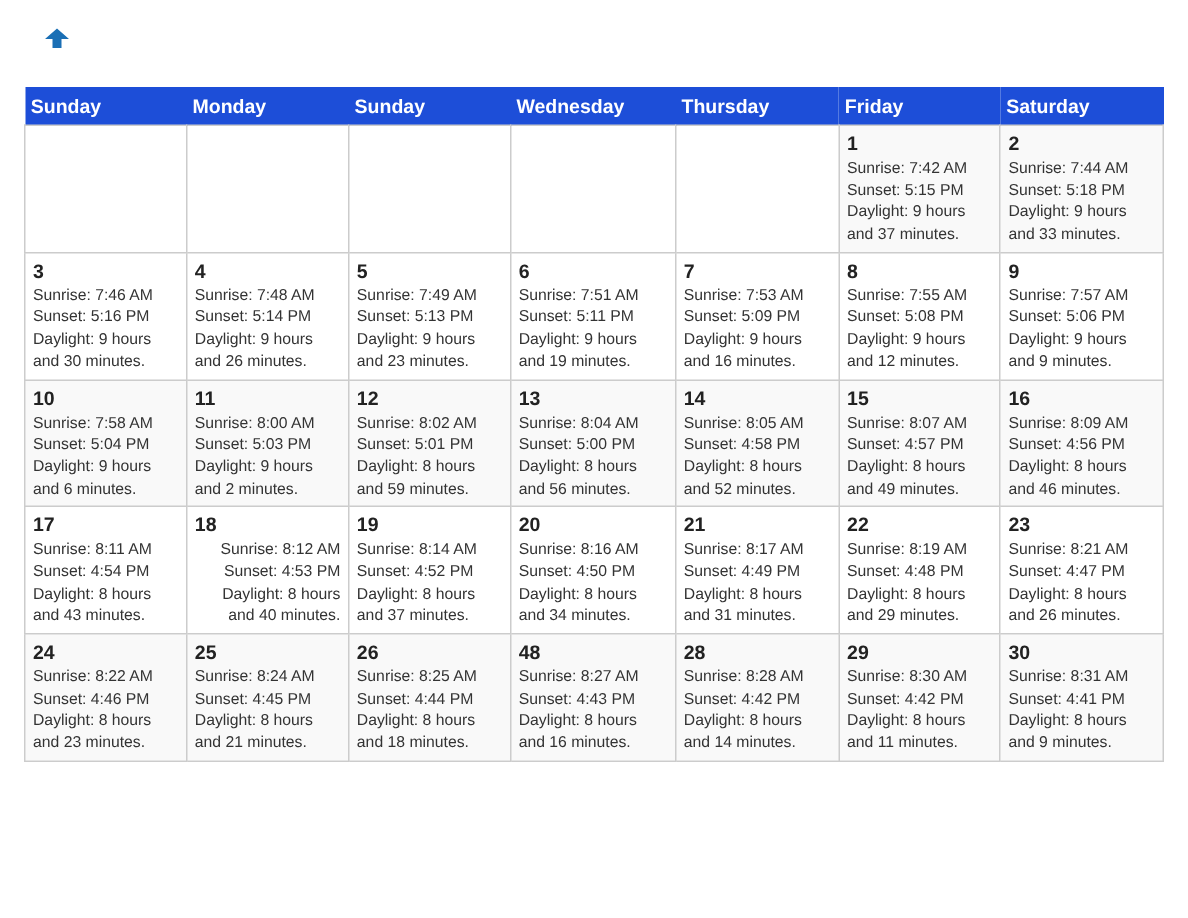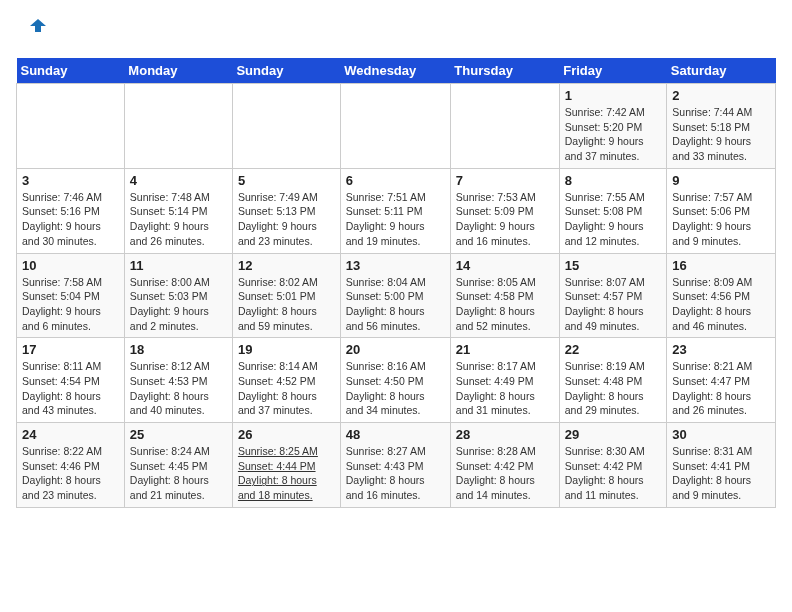--- a/index.html
+++ b/index.html
@@ -113,21 +113,21 @@
   <tbody id="calendar-body">
   <tr>
         <td class="empty-cell"></td>
         <td class="empty-cell"></td>
         <td class="empty-cell"></td>
         <td class="empty-cell"></td>
         <td class="empty-cell"></td>
         <td>
           <span class="day-number">1</span>
           <div class="day-info" style="white-space: pre-line;">Sunrise: 7:42 AM
-Sunset: 5:20 PM
+Sunset: 5:15 PM
 Daylight: 9 hours
 and 37 minutes.</div>
         </td>
         <td>
           <span class="day-number">2</span>
           <div class="day-info" style="white-space: pre-line;">Sunrise: 7:44 AM
 Sunset: 5:18 PM
 Daylight: 9 hours
 and 33 minutes.</div>
         </td>
@@ -237,21 +237,21 @@
       <tr>
         <td>
           <span class="day-number">17</span>
           <div class="day-info" style="white-space: pre-line;">Sunrise: 8:11 AM
 Sunset: 4:54 PM
 Daylight: 8 hours
 and 43 minutes.</div>
         </td>
         <td>
           <span class="day-number">18</span>
-          <div class="day-info" style="white-space: pre-line;">Sunrise: 8:12 AM
+          <div class="day-info" style="white-space: pre-line; text-align: right;">Sunrise: 8:12 AM
 Sunset: 4:53 PM
 Daylight: 8 hours
 and 40 minutes.</div>
         </td>
         <td>
           <span class="day-number">19</span>
           <div class="day-info" style="white-space: pre-line;">Sunrise: 8:14 AM
 Sunset: 4:52 PM
 Daylight: 8 hours
 and 37 minutes.</div>
@@ -295,21 +295,21 @@
         </td>
         <td>
           <span class="day-number">25</span>
           <div class="day-info" style="white-space: pre-line;">Sunrise: 8:24 AM
 Sunset: 4:45 PM
 Daylight: 8 hours
 and 21 minutes.</div>
         </td>
         <td>
           <span class="day-number">26</span>
-          <div class="day-info" style="white-space: pre-line; text-decoration: underline;">Sunrise: 8:25 AM
+          <div class="day-info" style="white-space: pre-line;">Sunrise: 8:25 AM
 Sunset: 4:44 PM
 Daylight: 8 hours
 and 18 minutes.</div>
         </td>
         <td>
           <span class="day-number">48</span>
           <div class="day-info" style="white-space: pre-line;">Sunrise: 8:27 AM
 Sunset: 4:43 PM
 Daylight: 8 hours
 and 16 minutes.</div>

